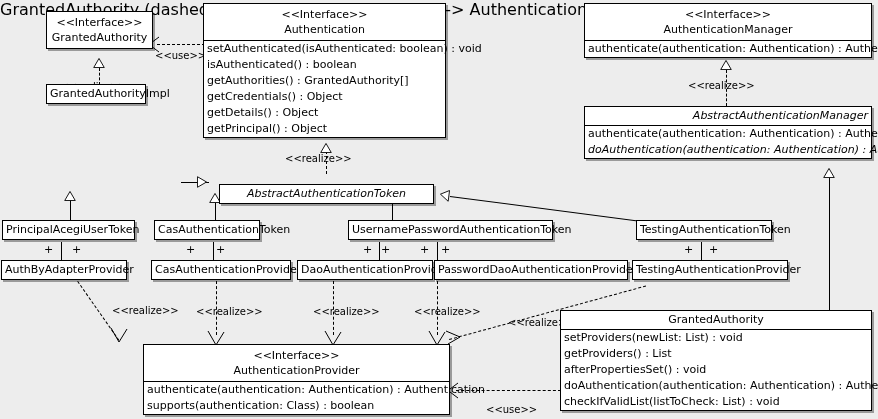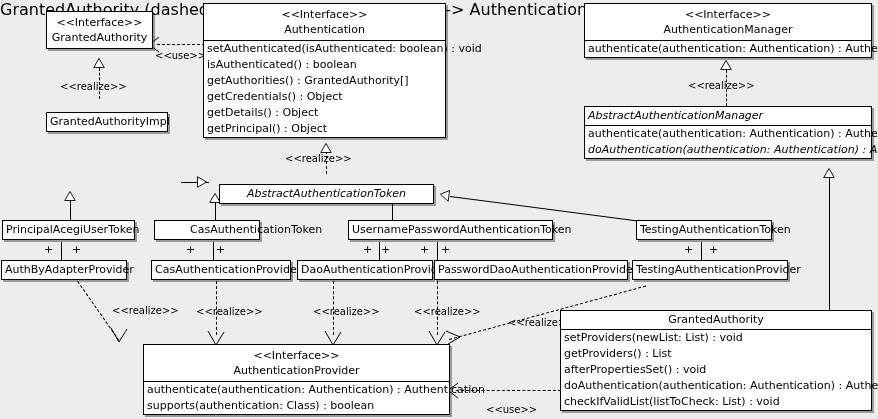--- a/index.html
+++ b/index.html
@@ -269,21 +269,21 @@
 
   
 
   
   <div class="uml-box" style="left:46px; top:11px; width:107px;">
     <div class="stereo">&lt;&lt;Interface&gt;&gt;</div>
     <div class="name">GrantedAuthority</div>
   </div>
 
   
-  <div class="uml-box" style="left:46px; top:112px; width:122px;">
+  <div class="uml-box" style="left:46px; top:84px; width:100px;">
     <div class="simple-name">GrantedAuthorityImpl</div>
   </div>
 
   
   <div class="uml-box" style="left:203px; top:3px; width:243px;">
     <div class="stereo">&lt;&lt;Interface&gt;&gt;</div>
     <div class="name">Authentication</div>
     <div class="compartment">
       <div class="member">setAuthenticated(isAuthenticated: boolean) : void</div>
       <div class="member">isAuthenticated() : boolean</div>
@@ -298,41 +298,41 @@
   <div class="uml-box" style="left:584px; top:3px; width:288px;">
     <div class="stereo">&lt;&lt;Interface&gt;&gt;</div>
     <div class="name">AuthenticationManager</div>
     <div class="compartment">
       <div class="member">authenticate(authentication: Authentication) : Authentication</div>
     </div>
   </div>
 
   
   <div class="uml-box" style="left:584px; top:106px; width:288px;">
-    <div class="simple-name abstract" style="text-align:left;">AbstractAuthenticationManager</div>
+    <div class="simple-name abstract" style="text-align:right;">AbstractAuthenticationManager</div>
     <div class="compartment">
       <div class="member">authenticate(authentication: Authentication) : Authentication</div>
       <div class="member abstract">doAuthentication(authentication: Authentication) : Authentication</div>
     </div>
   </div>
 
   
 
   
   <div class="uml-box" style="left:219px; top:184px; width:215px;">
     <div class="simple-name abstract" style="text-align:center;">AbstractAuthenticationToken</div>
   </div>
 
   
   <div class="uml-box" style="left:2px; top:220px; width:133px;">
     <div class="simple-name" style="text-align:center;">PrincipalAcegiUserToken</div>
   </div>
 
   
-  <div class="uml-box" style="left:154px; top:220px; width:106px;padding-left:32px;">
+  <div class="uml-box" style="left:154px; top:220px; width:106px;">
     <div class="simple-name" style="text-align:center;">CasAuthenticationToken</div>
   </div>
 
   
   <div class="uml-box" style="left:348px; top:220px; width:205px;">
     <div class="simple-name" style="text-align:center;">UsernamePasswordAuthenticationToken</div>
   </div>
 
   
   <div class="uml-box" style="left:636px; top:220px; width:136px;">

